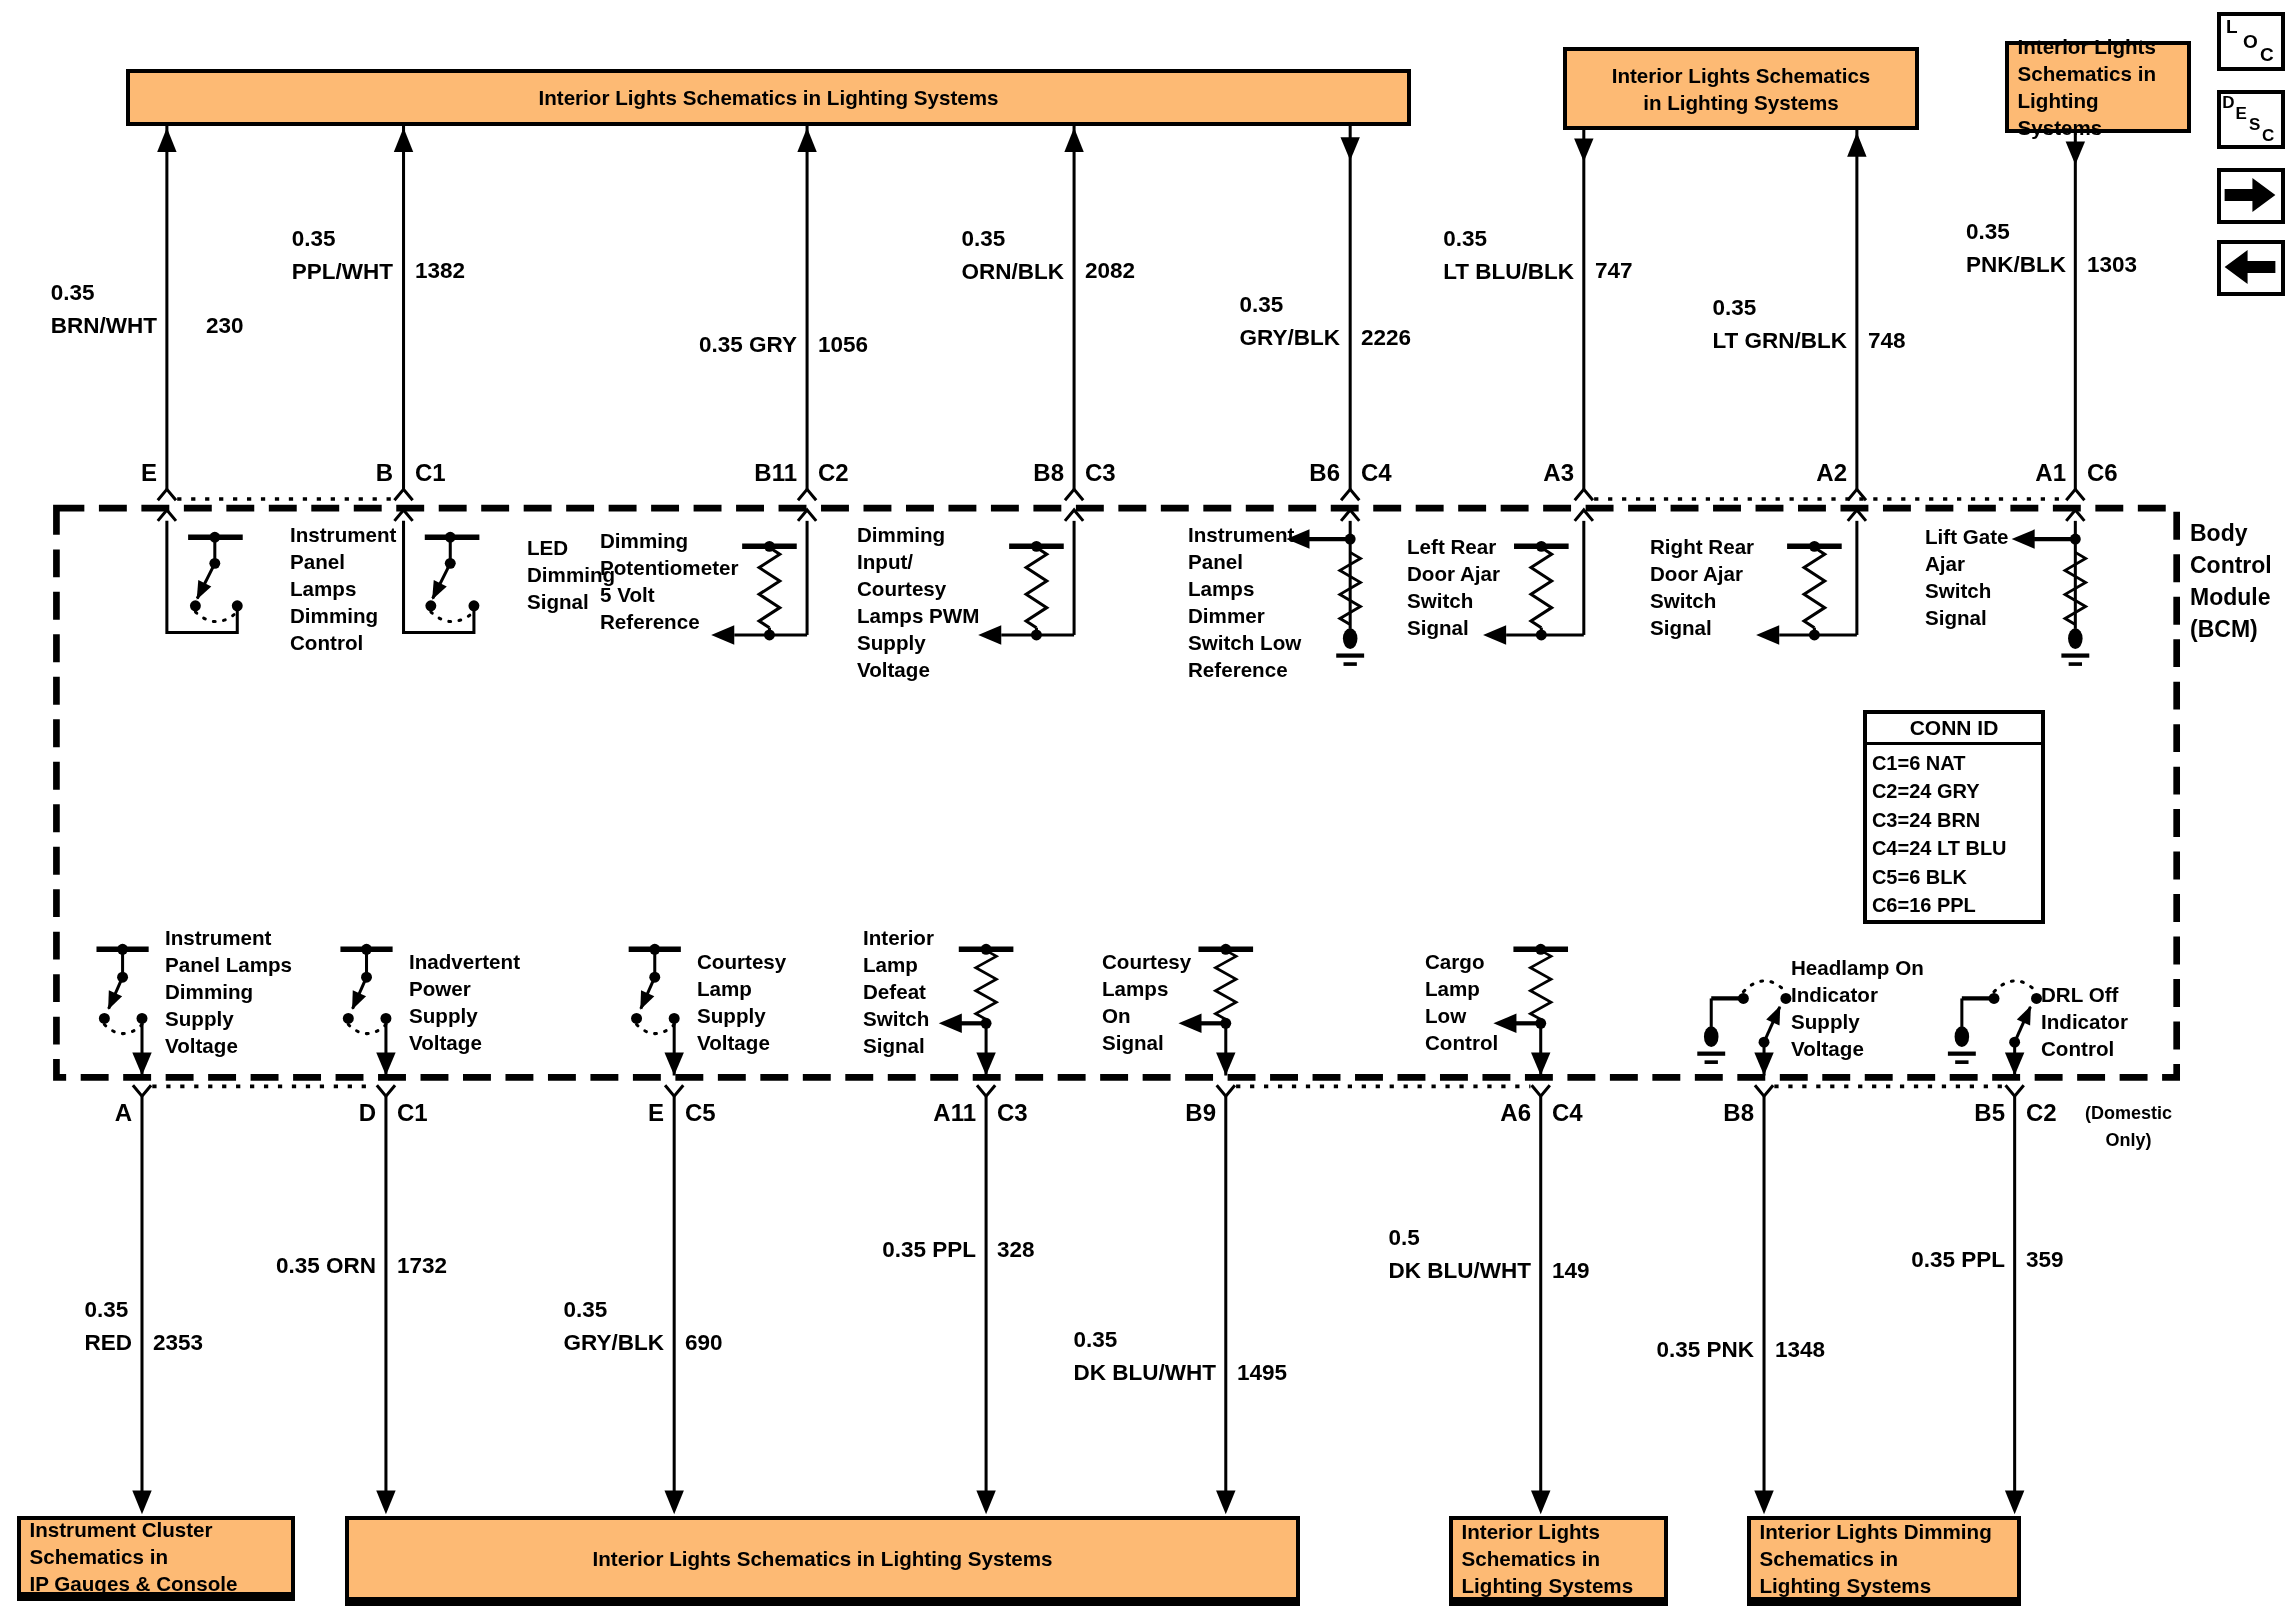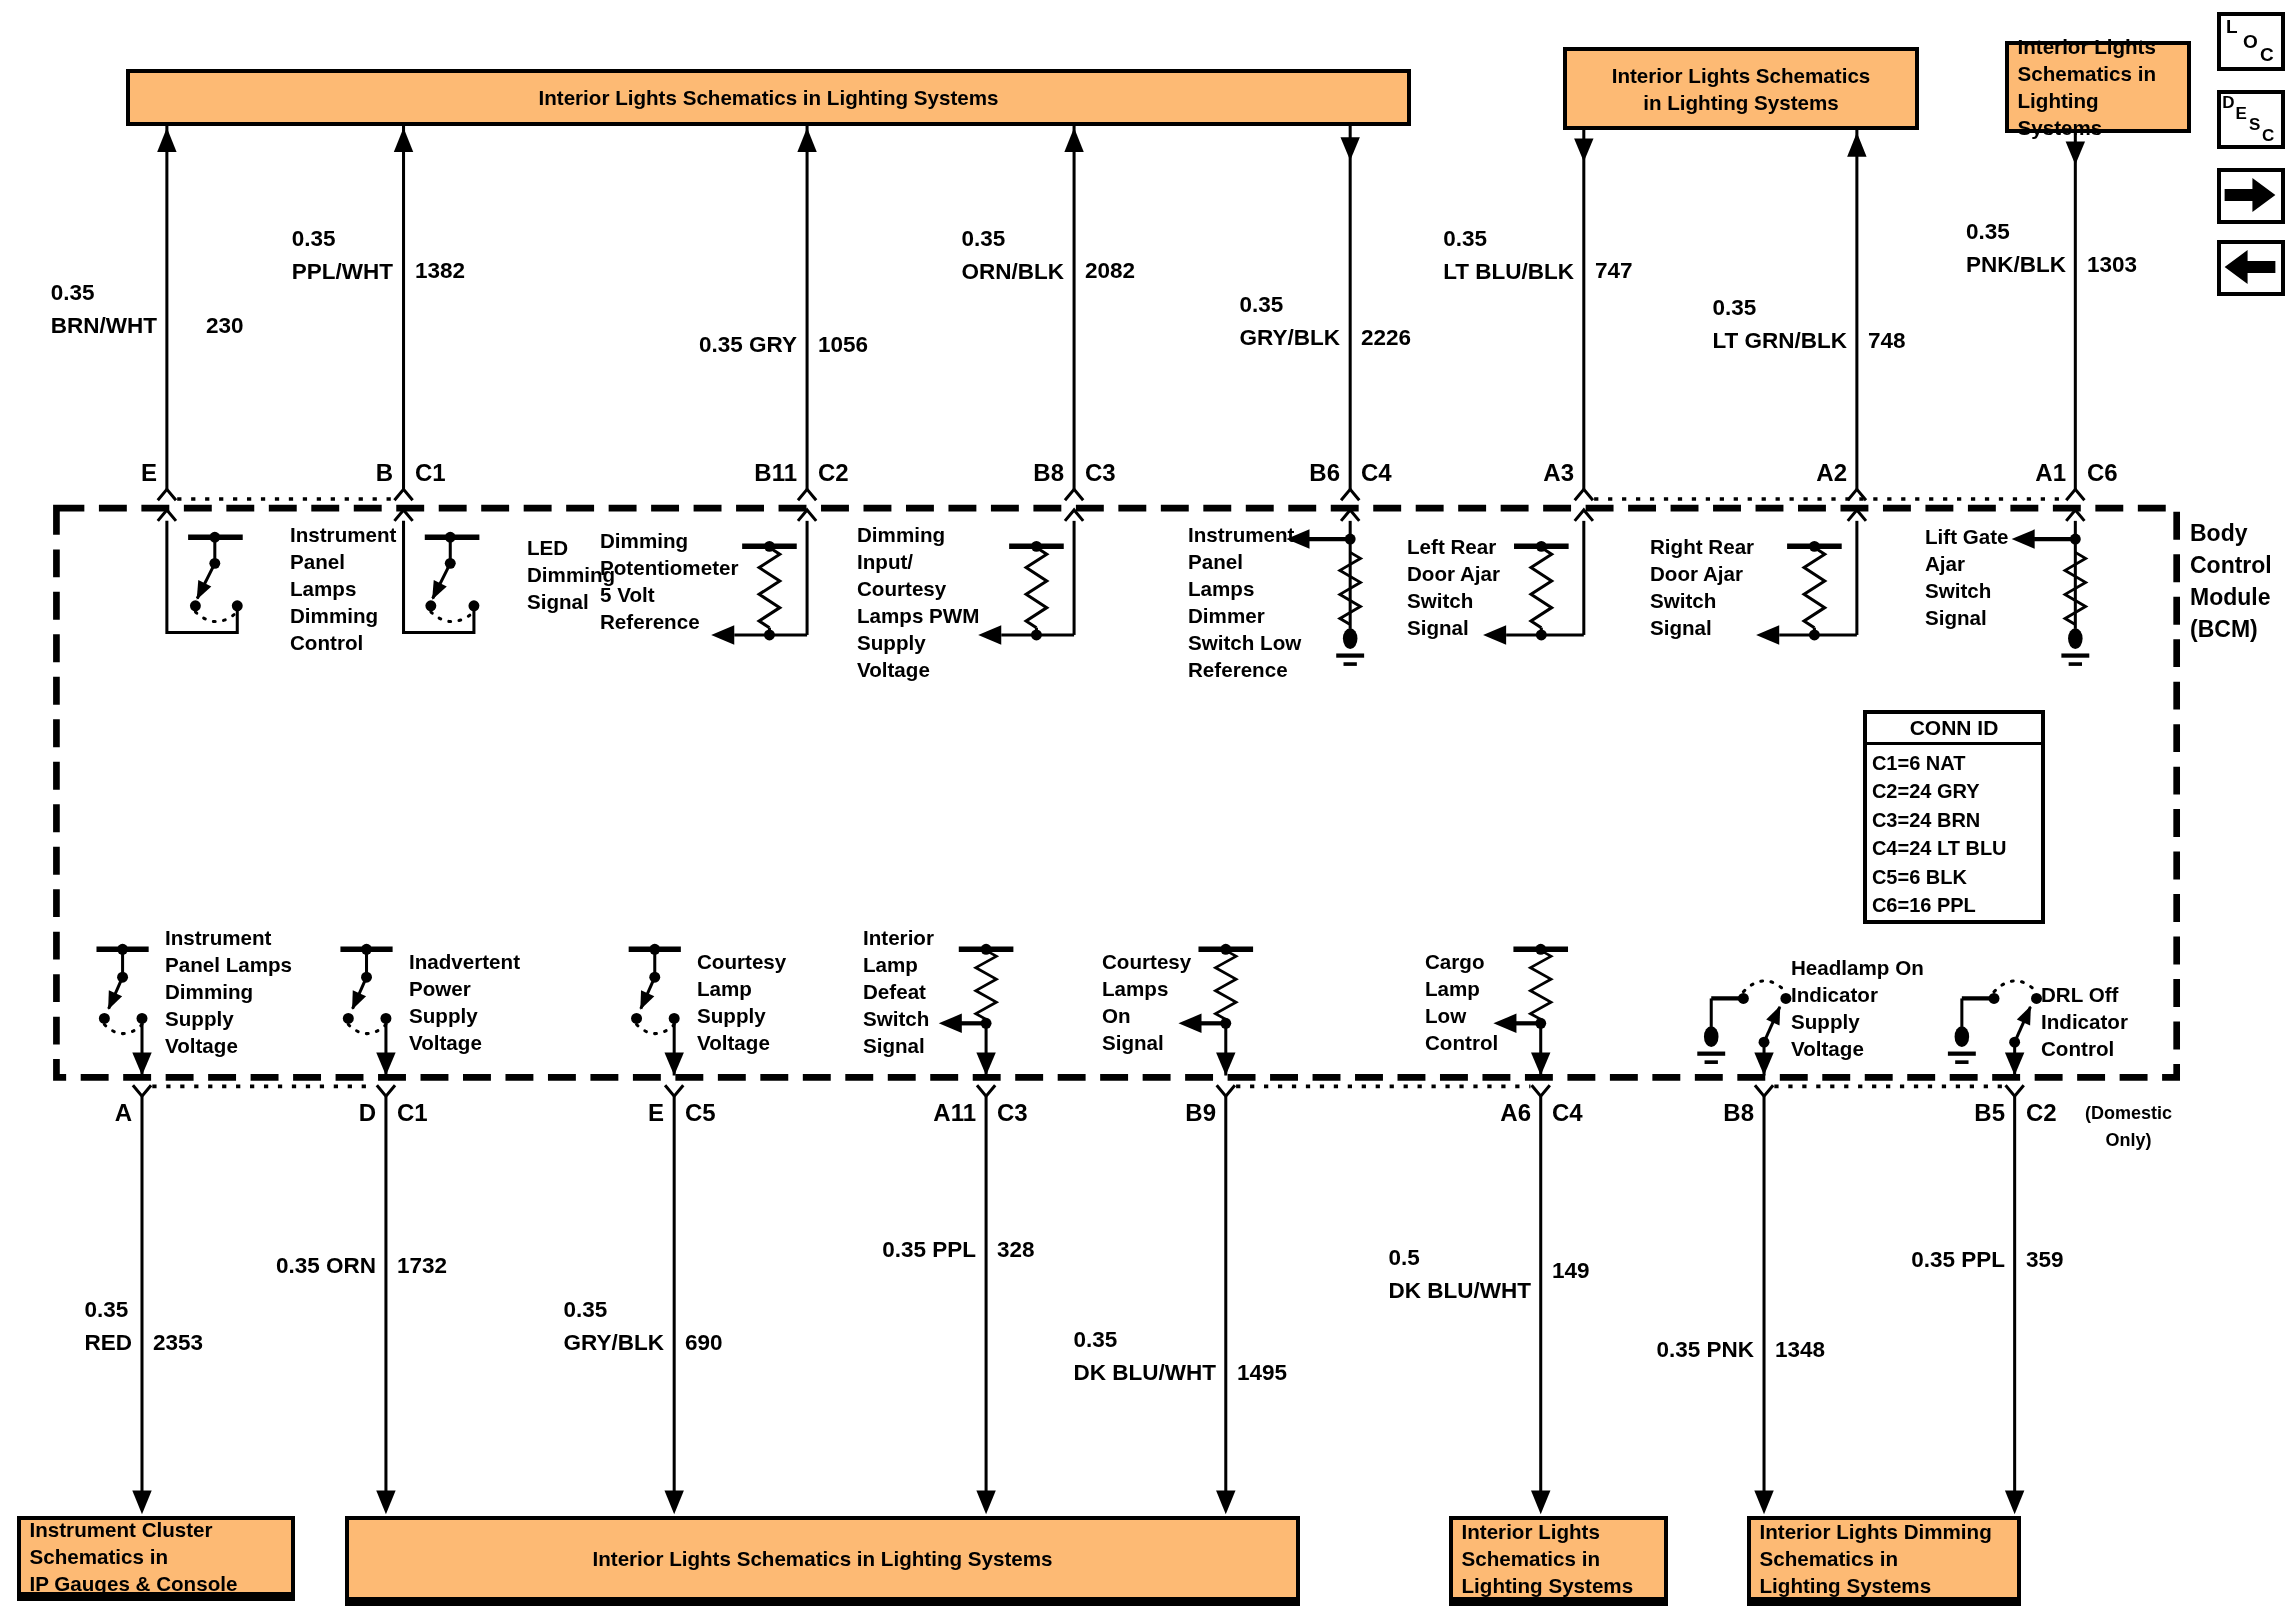--- a/index.html
+++ b/index.html
@@ -483,21 +483,21 @@
 <div class="t wl" style="right:1919px;top:1249px;">0.35 ORN</div>
 <div class="t circ" style="left:397px;top:1249px;">1732</div>
 <div class="t wl" style="right:1631px;top:1293px;">0.35
 GRY/BLK</div>
 <div class="t circ" style="left:685px;top:1326px;">690</div>
 <div class="t wl" style="right:1319px;top:1233px;">0.35 PPL</div>
 <div class="t circ" style="left:997px;top:1233px;">328</div>
 <div class="t wl" style="right:1079px;top:1323px;">0.35
 DK BLU/WHT</div>
 <div class="t circ" style="left:1237px;top:1356px;">1495</div>
-<div class="t wl" style="right:764px;top:1221px;margin-top:20px;">0.5
+<div class="t wl" style="right:764px;top:1221px;">0.5
 DK BLU/WHT</div>
 <div class="t circ" style="left:1552px;top:1254px;">149</div>
 <div class="t wl" style="right:541px;top:1333px;">0.35 PNK</div>
 <div class="t circ" style="left:1775px;top:1333px;">1348</div>
 <div class="t wl" style="right:290px;top:1243px;">0.35 PPL</div>
 <div class="t circ" style="left:2026px;top:1243px;">359</div>
 
 </div>
 
 

